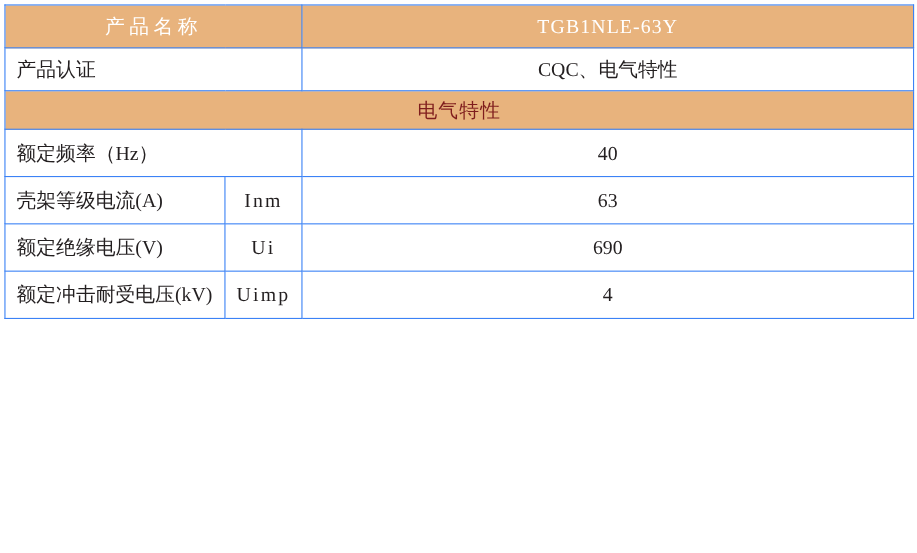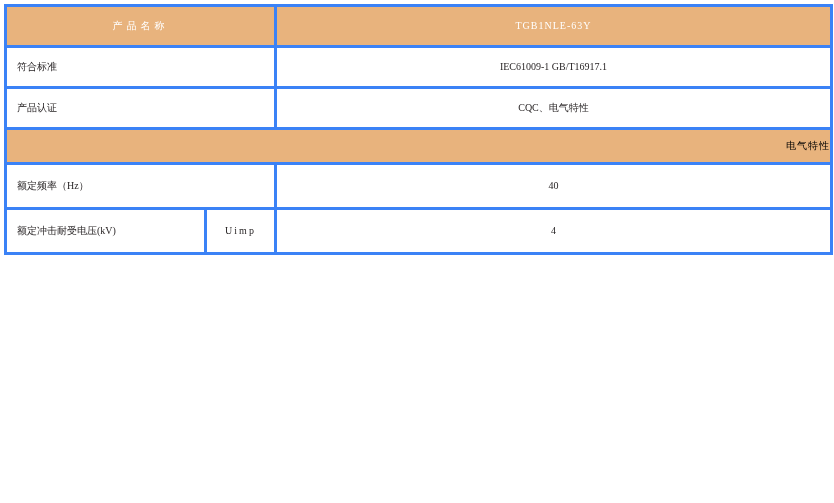--- a/index.html
+++ b/index.html
@@ -19,22 +19,22 @@
     height: 503px;
     position: relative;
   }
   table.spec {
     border-collapse: collapse;
     table-layout: fixed;
     width: 826px;
     margin: 4px 0 0 4px;
   }
   table.spec td {
-    border: 3px solid #3b82f6;
-    font-size: 10px;
+    border: 1px solid #3b82f6;
+    font-size: 18px;
     line-height: 1.45;
     padding: 4px 0;
     vertical-align: middle;
   }
   
   col.c-name  { width: 200px; }
   col.c-sym   { width: 70px; }
   col.c-val   { width: 556px; }
 
   .hdr td {
@@ -44,22 +44,22 @@
     text-align: center;
     height: 30px;
     padding: 3px 0;
     border-color: #e8b37d;
     font-size: 15px;
     letter-spacing: 1px;
   }
   .hdr td.hdr-name { letter-spacing: 4px; }
   .section td {
     background: #e8b37d;
-    color: #000000;
-    text-align: right;
+    color: #7f1d1d;
+    text-align: center;
     padding-left: 10px;
     height: 24px;
     border-color: #e8b37d;
     font-size: 14px;
     letter-spacing: 1px;
   }
   .lbl {
     text-align: left;
     padding-left: 10px !important;
     white-space: nowrap;
@@ -90,33 +90,39 @@
       <col class="c-name">
       <col class="c-sym">
       <col class="c-val">
     </colgroup>
     <tbody>
       <tr class="hdr">
         <td class="hdr-name" colspan="2">产品名称</td>
         <td>TGB1NLE-63Y</td>
       </tr>
       <tr class="row-h30">
-        <td class="lbl" colspan="2">符合标准</td>
-        <td class="val">IEC61009-1  GB/T16917.1</td>
-      </tr>
-      <tr class="row-h30">
         <td class="lbl" colspan="2">产品认证</td>
         <td class="val">CQC、电气特性</td>
       </tr>
       <tr class="section">
         <td colspan="3">电气特性</td>
       </tr>
       <tr class="row-h34">
         <td class="lbl" colspan="2">额定频率（Hz）</td>
         <td class="val">40</td>
+      </tr>
+      <tr class="row-h34">
+        <td class="lbl">壳架等级电流(A)</td>
+        <td class="sym sym-mono">Inm</td>
+        <td class="val">63</td>
+      </tr>
+      <tr class="row-h34">
+        <td class="lbl">额定绝缘电压(V)</td>
+        <td class="sym sym-mono">Ui</td>
+        <td class="val">690</td>
       </tr>
       <tr class="row-h34">
         <td class="lbl">额定冲击耐受电压(kV)</td>
         <td class="sym sym-mono">Uimp</td>
         <td class="val">4</td>
       </tr>
 
     </tbody>
   </table>
 </div>

